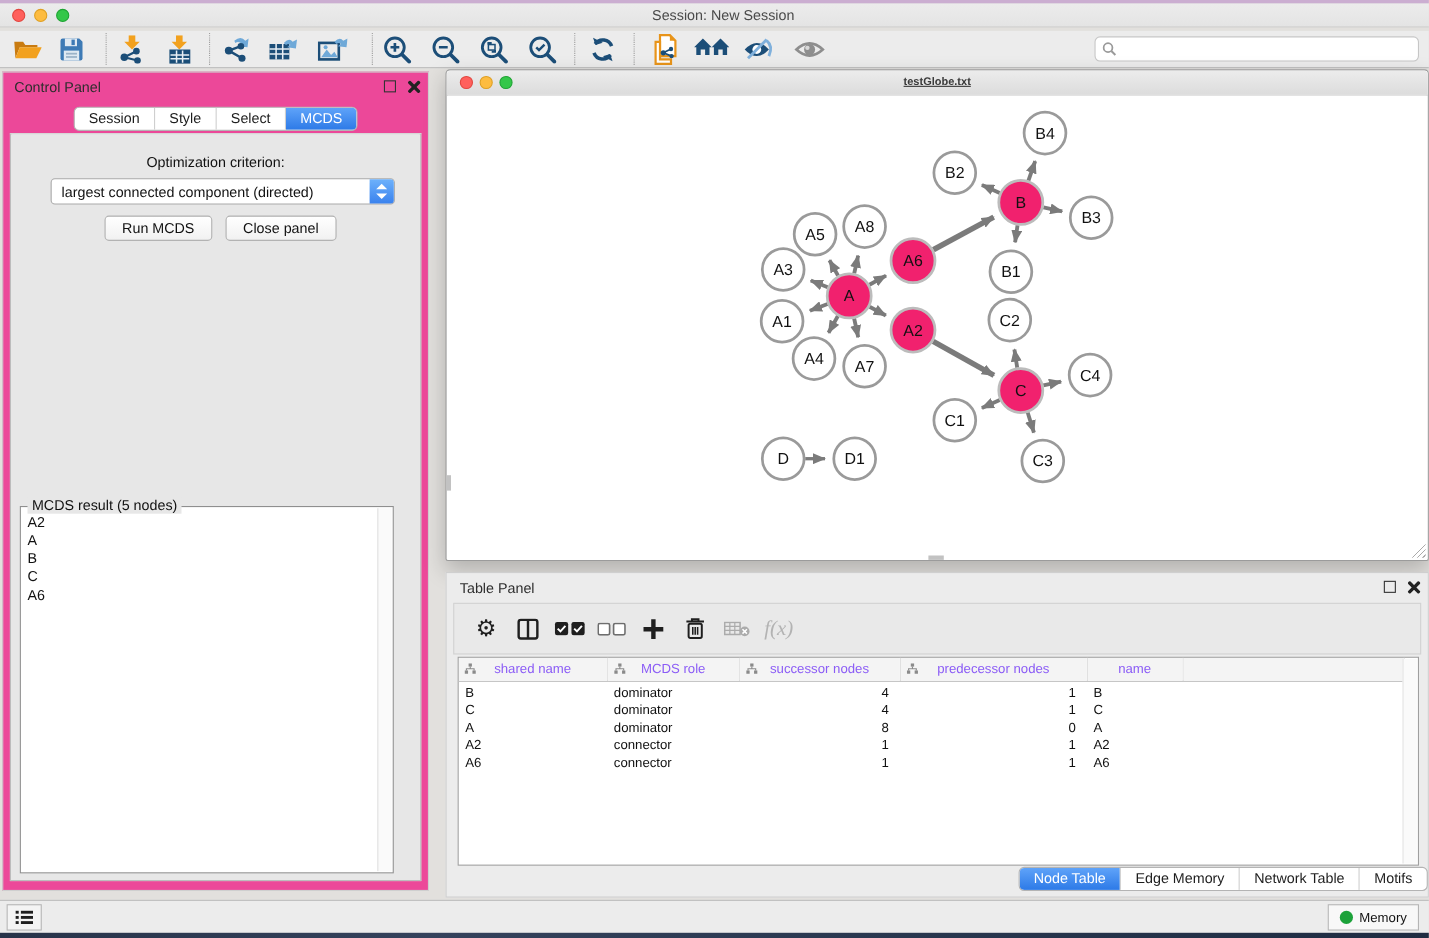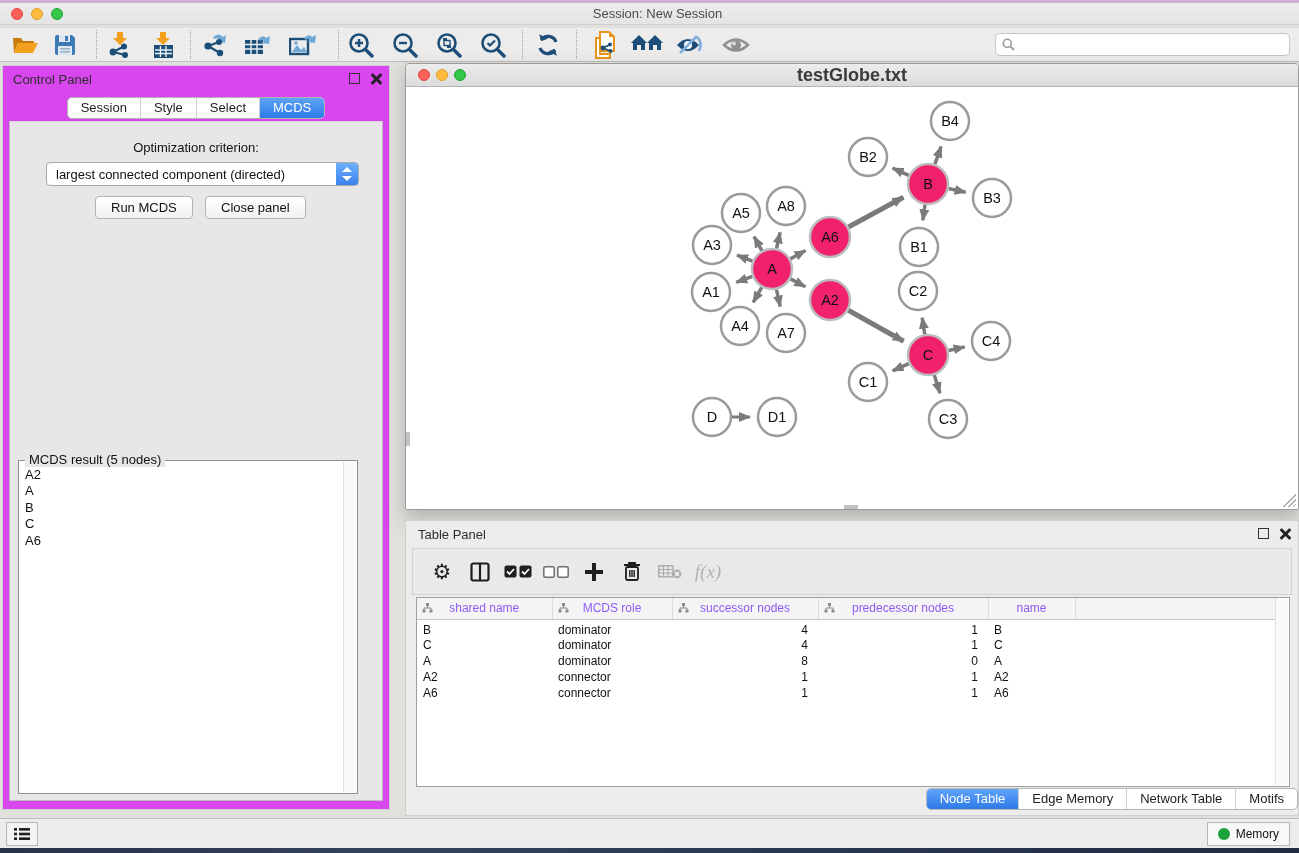--- a/index.html
+++ b/index.html
@@ -26,21 +26,21 @@
     border-bottom:1px solid #bdbdbd; }
   .tbtn { position:absolute; top:3px; width:34px; height:28px; display:flex;
     align-items:center; justify-content:center; cursor:default; }
   .tsep { position:absolute; top:2px; height:29px; border-left:1px dotted #9f9f9f; }
   #searchbox { position:absolute; left:995px; top:5px; width:295px; height:23px;
     background:#fff; border:1px solid #c6c6c6; border-radius:5px;
     display:flex; align-items:center; padding-left:6px; }
   #searchbox input { border:none; outline:none; flex:1; font-size:12px; background:transparent; margin-left:4px; }
 
   
-  #control-panel { left:2px; top:65px; width:388px; height:745px; background:#d946ef;
+  #control-panel { left:2px; top:65px; width:388px; height:745px; background:#ec4899;
     border:1px solid #cfcfcf; }
   #cp-header { position:absolute; left:0; top:0; width:100%; height:26px; }
   #cp-header .ph-title { position:absolute; left:10px; top:6px; font-size:13px; color:#2e2e2e; }
   .panel-btns { position:absolute; right:8px; top:7px; display:flex; gap:10px; }
   .float-box { width:11px; height:11px; border:1.5px solid #333; background:transparent; }
   .x-icon { width:11px; height:11px; position:relative; }
   .x-icon:before,.x-icon:after { content:""; position:absolute; left:5px; top:-1px; width:3px; height:14px; background:#222; border-radius:1px; }
   .x-icon:before{ transform:rotate(45deg);} .x-icon:after{ transform:rotate(-45deg);}
 
   .segbar { display:inline-flex; background:#fff; border:1px solid #b4b4b4;
@@ -77,21 +77,21 @@
   #result-scroll { position:absolute; right:1px; top:1px; width:13px; bottom:1px;
     background:#fafafa; border-left:1px solid #e0e0e0; }
 
   
   #net-window { left:405px; top:63px; width:894px; height:447px; background:#fff;
     border:1px solid #9b9b9b; border-radius:4px 4px 2px 2px;
     box-shadow:0 8px 20px rgba(0,0,0,0.22); }
   #net-titlebar { position:absolute; left:0; top:0; width:100%; height:23px;
     background:linear-gradient(#ececec,#dcdcdc); border-bottom:1px solid #b4b4b4;
     border-radius:4px 4px 0 0; }
-  #net-titlebar .title { width:100%; text-align:center; font-size:18px; font-weight:bold; color:#3a3a3a; line-height:22px; }
+  #net-titlebar .title { width:100%; text-align:center; font-size:10px; font-weight:bold; color:#3a3a3a; line-height:22px;text-decoration:underline; }
   #net-canvas { position:absolute; left:1px; top:23px; width:890px; height:421px; background:#fff; }
   #net-grip { position:absolute; right:2px; bottom:2px; width:13px; height:13px;
     background:
       linear-gradient(135deg, transparent 50%, #aaa 50%, #aaa 56%, transparent 56%,
       transparent 68%, #aaa 68%, #aaa 74%, transparent 74%,
       transparent 86%, #aaa 86%, #aaa 92%, transparent 92%); }
   #v-notch { position:absolute; left:0px; top:368px; width:4px; height:14px; background:#c2c2c2; }
   #h-notch { position:absolute; left:438px; bottom:0px; width:14px; height:4px; background:#c2c2c2; }
 
   

